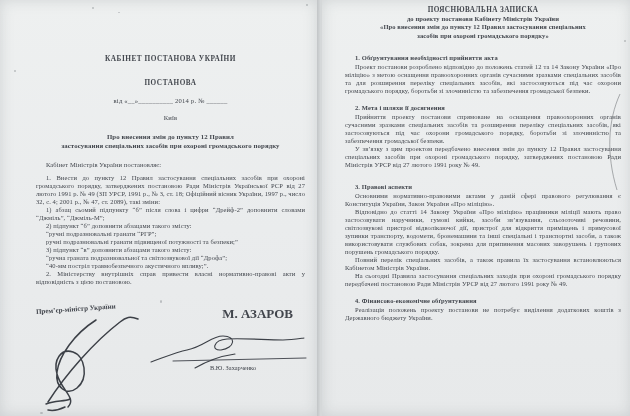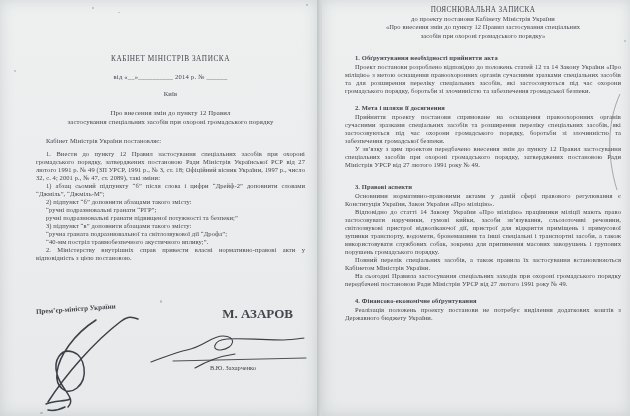--- a/index.html
+++ b/index.html
@@ -13,21 +13,21 @@
   .page{
     position:absolute;top:0;height:416px;
     background:linear-gradient(180deg,#eef0f0 0%,#eaeced 55%,#e7e9ea 100%);
     box-shadow:inset 0 0 14px rgba(120,126,130,.25);
   }
   .page-left{left:0;width:317px;border-right:1px solid #c3c6c8;}
   .page-right{left:321px;width:309px;border-left:1px solid #d5d8d9;}
   .seam{position:absolute;left:317px;top:0;width:4px;height:416px;background:linear-gradient(90deg,#c2c5c7,#d8dbdc);}
   .p{margin:0;text-indent:10px;text-align:justify;font-size:6.5px;line-height:8px;letter-spacing:.1px;}
   .center{text-align:center;text-indent:0;}
-  .b{font-weight:normal;}
+  .b{font-weight:bold;}
   
   .lp-content{position:absolute;left:36px;right:12px;top:54px;}
   .org{font-size:7.3px;letter-spacing:.5px;line-height:9px;}
   .doctype{font-size:7.2px;letter-spacing:.6px;margin-top:16px;}
   .dateline{font-size:6.6px;margin-top:10px;letter-spacing:.2px;}
   .city{font-size:6.6px;margin-top:9px;}
   .dtitle{font-size:6.8px;line-height:8.5px;margin-top:11px;}
   .preamble{margin-top:11px;}
   .bodyblock{margin-top:5px;}
   .sigrow{position:absolute;left:36px;right:16px;top:306px;}
@@ -48,21 +48,22 @@
   .artifact{position:absolute;pointer-events:none;}
   .noise{position:absolute;border-radius:50%;background:#8a8e92;opacity:.5;}
 </style>
 </head>
 <body>
 
 <div class="stage">
 
   <div class="page page-left">
     <div class="lp-content">
-      <div class="p center b org">КАБІНЕТ МІНІСТРІВ ЗАПИСКА</div>
+      <div class="p center b org">КАБІНЕТ ПОСТАНОВА УКРАЇНИ</div>
+      <div class="p center b doctype">ПОСТАНОВА</div>
       <div class="p center dateline">від «__»__________ 2014 р. №  ______</div>
       <div class="p center city">Київ</div>
       <div class="p center b dtitle">Про внесення змін до пункту 12 Правил</div>
       <div class="p center b" style="font-size:6.8px;line-height:8.5px;">застосування спеціальних засобів при охороні громадського порядку</div>
       <p class="p preamble">Кабінет Міністрів України постановляє:</p>
       <div class="bodyblock">
         <p class="p">1. Внести до пункту 12 Правил застосування спеціальних засобів при охороні громадського порядку, затверджених постановою Ради Міністрів Української РСР від 27 лютого 1991 р. № 49 (ЗП УРСР, 1991 р., № 3, ст. 18; Офіційний вісник України, 1997 р., число 32, с. 4; 2001 р., № 47, ст. 2089), такі зміни:</p>
         <p class="p">1) абзац сьомий підпункту “б” після слова і цифри “Дрейф-2” доповнити словами “Джміль”, “Джміль-М”;</p>
         <p class="p">2) підпункт “б” доповнити абзацами такого змісту:</p>
         <p class="p">“ручні подразнювальні гранати “РГР”;</p>

